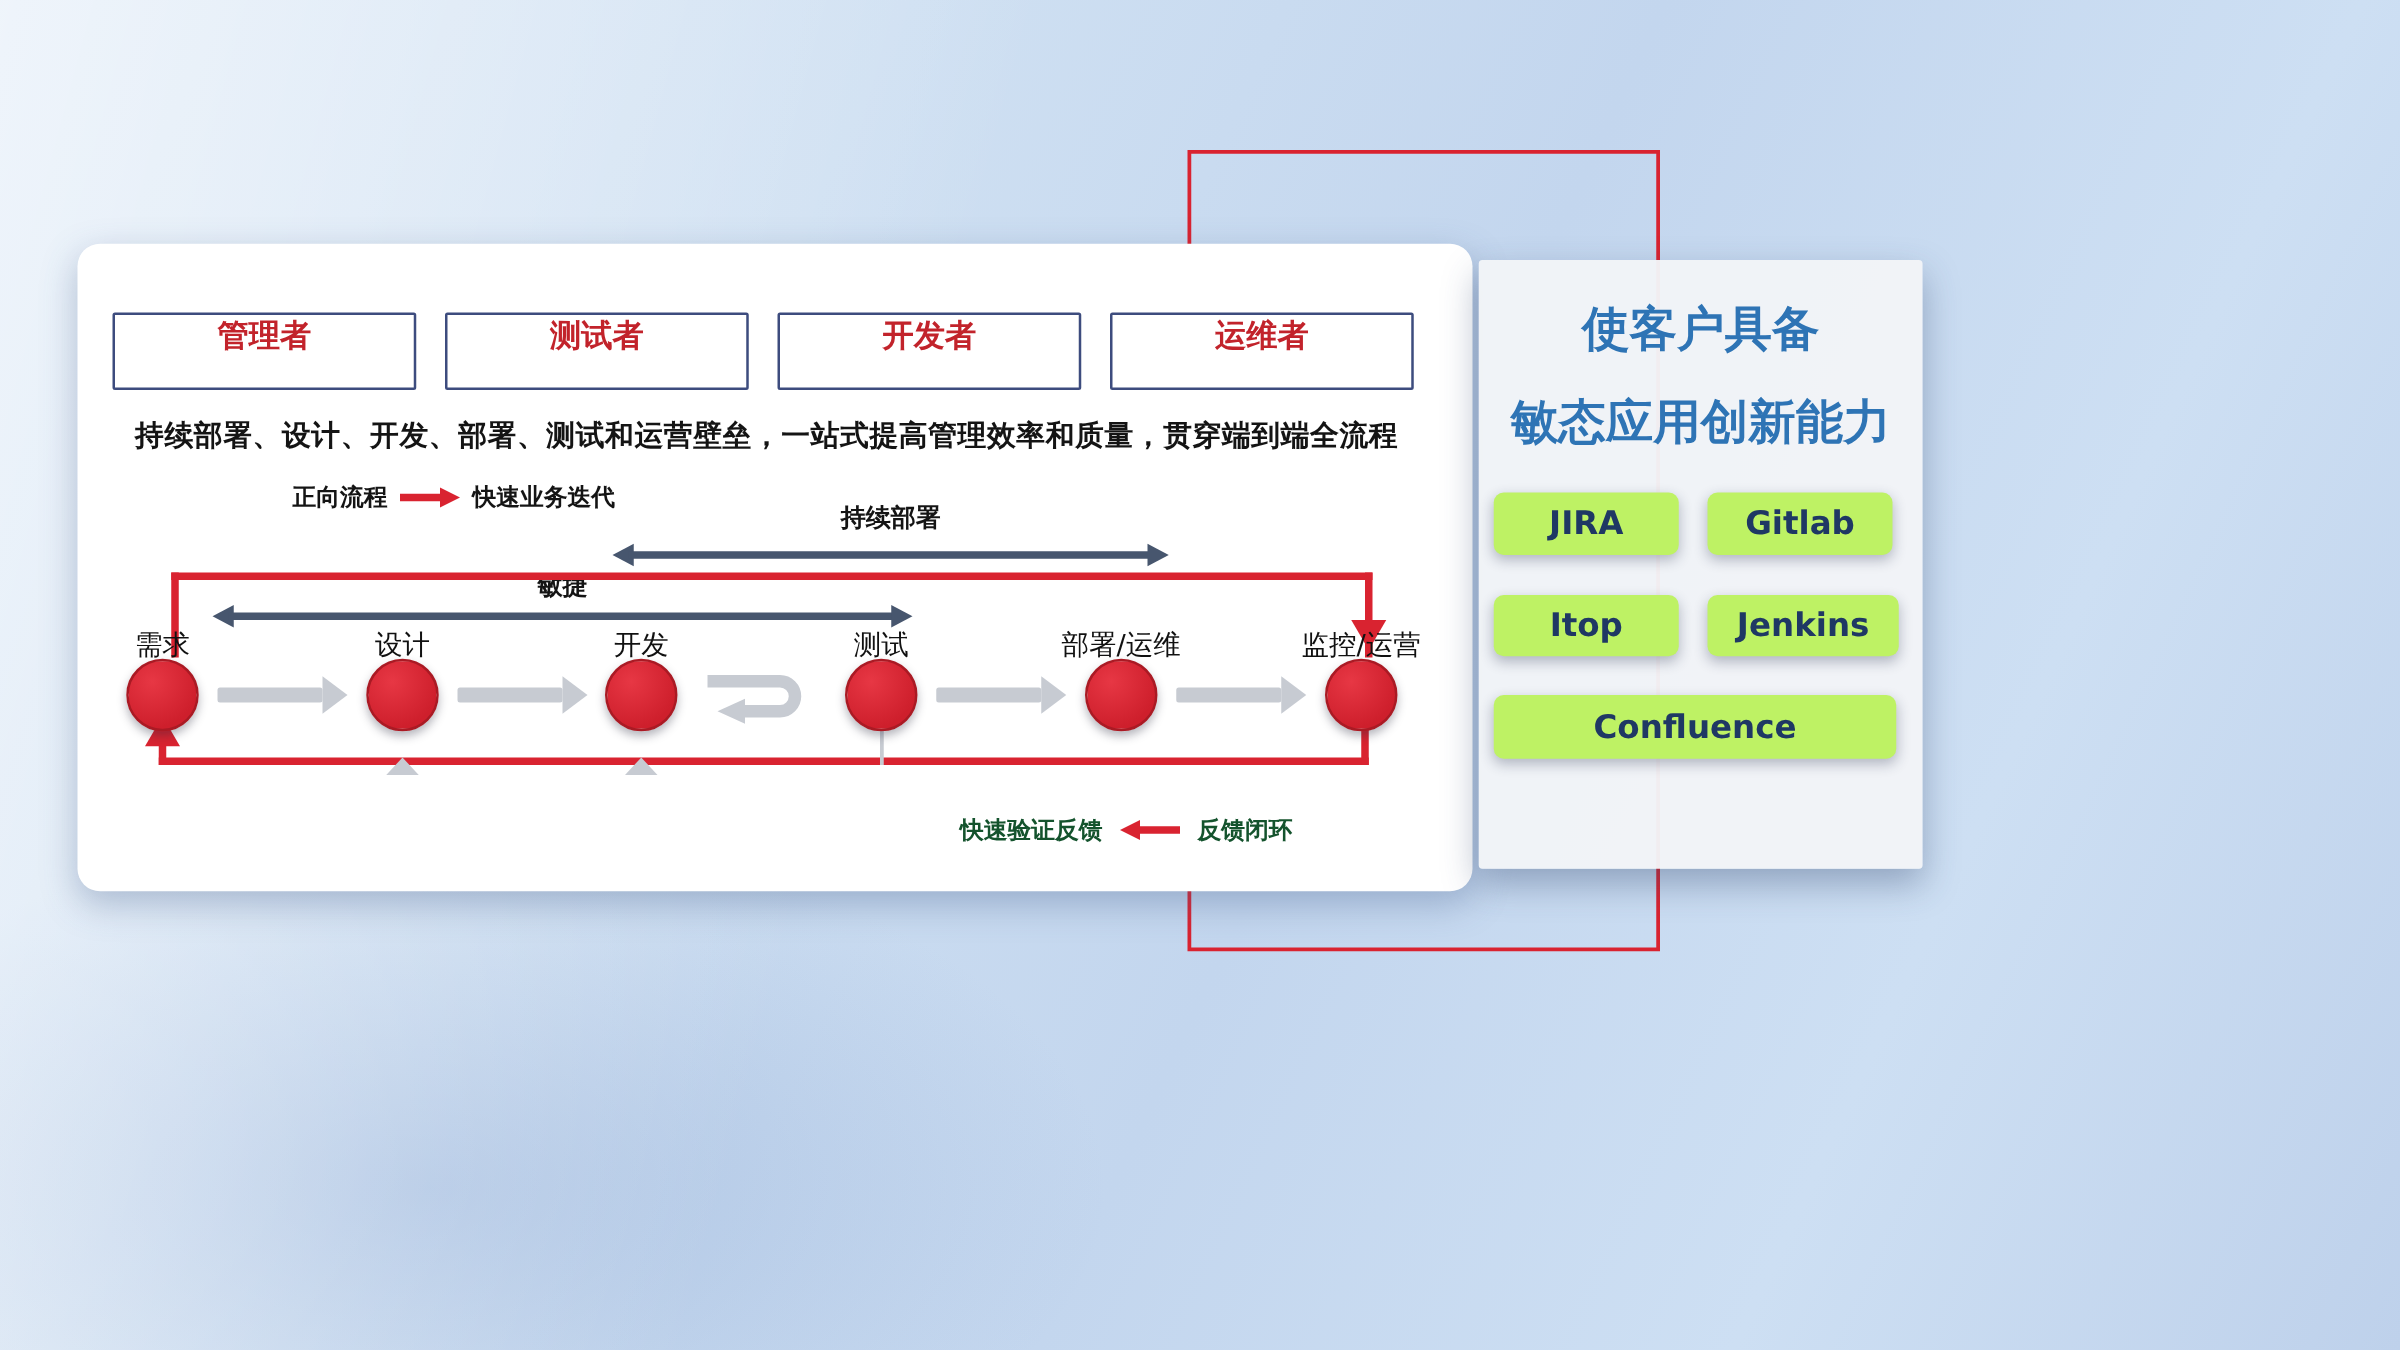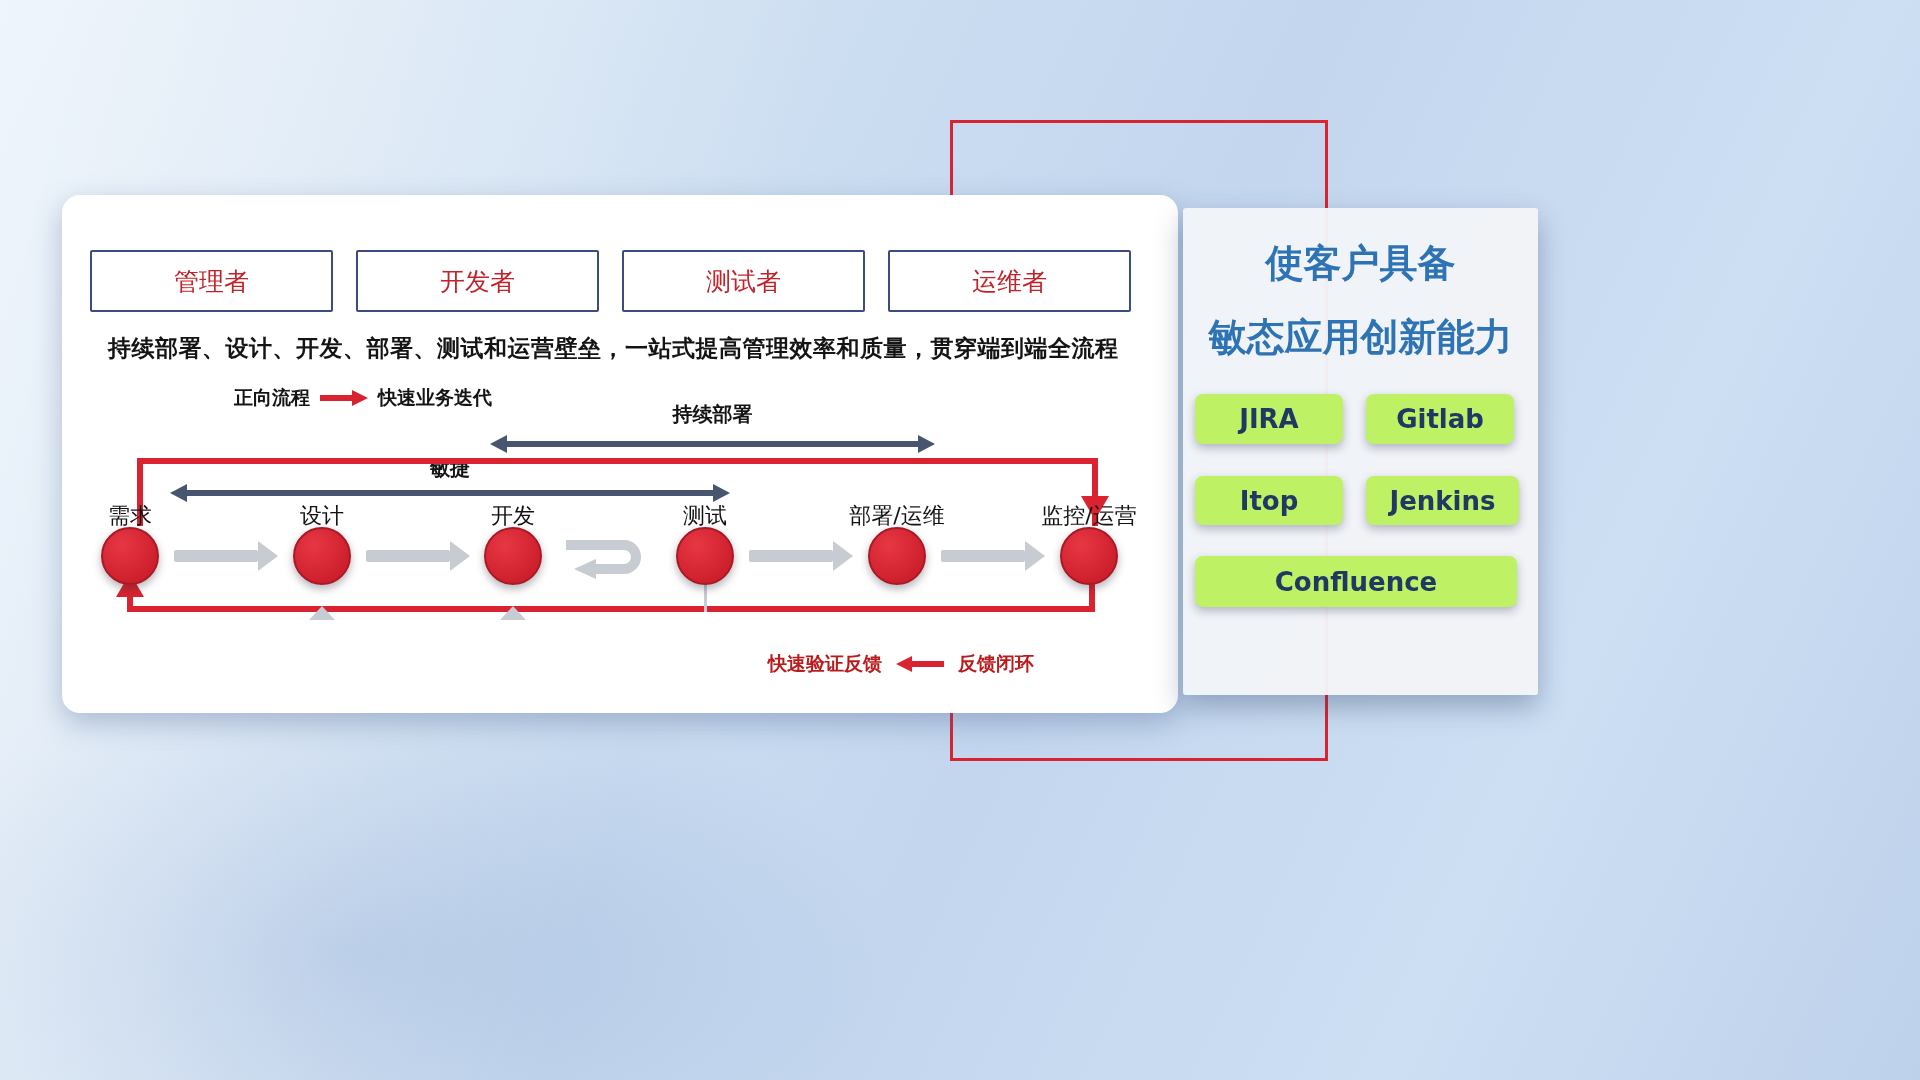--- a/index.html
+++ b/index.html
@@ -23,37 +23,37 @@
   .card {
     position: absolute; left: 62px; top: 195px; width: 1116px; height: 518px;
     background: #ffffff; border-radius: 18px; z-index: 1;
     box-shadow: 0 10px 28px rgba(70,95,140,0.35);
   }
 
   
   .roles { position: absolute; left: 28px; top: 55px; width: 1041px; height: 62px; display: flex; gap: 23px; }
   .role-box {
     flex: 1; border: 2px solid #3d4c7e; border-radius: 2px;
-    display: flex; align-items: center; justify-content: center;
-    color: #c2232b; font-size: 25px; font-weight: normal; background: #fff;
+    display: flex; justify-content: center;
+    color: #c2232b; font-size: 25px; font-weight: bold; background: #fff;
   }
 
   .description {
     position: absolute; left: 46px; top: 138px; width: 1050px;
     font-size: 23px; font-weight: bold; color: #141414; letter-spacing: 0.5px; white-space: nowrap;
   }
 
   
   .legend-forward {
     position: absolute; left: 172px; top: 190px; display: flex; align-items: center; gap: 10px;
     font-size: 19px; font-weight: bold; color: #141414;
   }
   .legend-feedback {
     position: absolute; left: 706px; top: 456px; display: flex; align-items: center; gap: 14px;
-    font-size: 19px; font-weight: bold; color: #b91c1c; font-family: Liberation Mono, monospace;
+    font-size: 19px; font-weight: bold; color: #14532d; font-family: Liberation Mono, monospace;
   }
 
   
   .rarrow { position: relative; width: 48px; height: 16px; }
   .rarrow .bar { position: absolute; top: 5px; width: 33px; height: 6px; background: #d92330; }
   .rarrow-r .bar { left: 0; }
   .rarrow-r .head { position: absolute; right: 0; top: 0; width: 0; height: 0;
     border-left: 16px solid #d92330; border-top: 8px solid transparent; border-bottom: 8px solid transparent; }
   .rarrow-l .bar { right: 0; }
   .rarrow-l .head { position: absolute; left: 0; top: 0; width: 0; height: 0;
@@ -136,24 +136,24 @@
 
 <div class="red-frame"></div>
 
 <div class="card">
 
   <div class="roles">
     <div class="role-box">
       <span>管理者</span>
     </div>
     <div class="role-box">
+      <span>测试者</span>
+    </div>
+    <div class="role-box">
       <span>开发者</span>
-    </div>
-    <div class="role-box">
-      <span>测试者</span>
     </div>
     <div class="role-box">
       <span>运维者</span>
     </div>
   </div>
 
   <div class="description">持续部署、设计、开发、部署、测试和运营壁垒，一站式提高管理效率和质量，贯穿端到端全流程</div>
 
   <div class="legend-forward">
     <span>正向流程</span>

